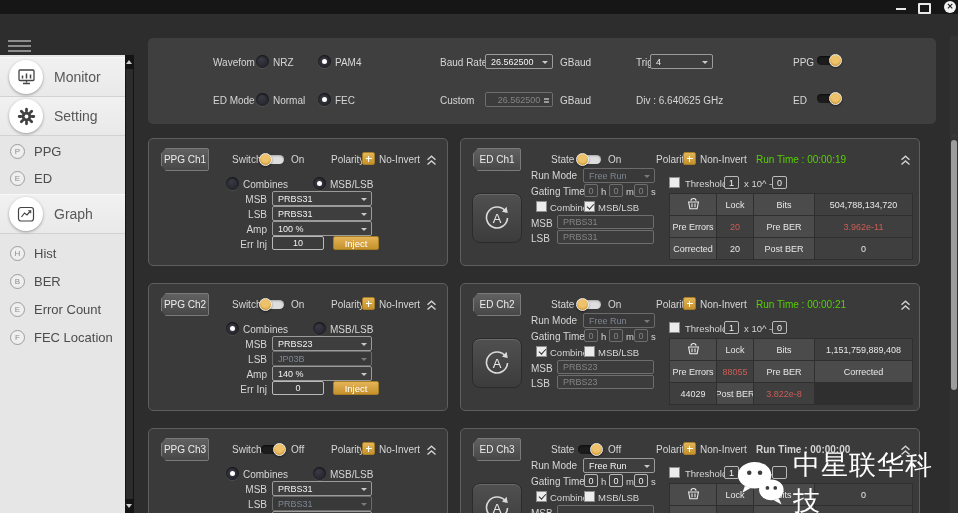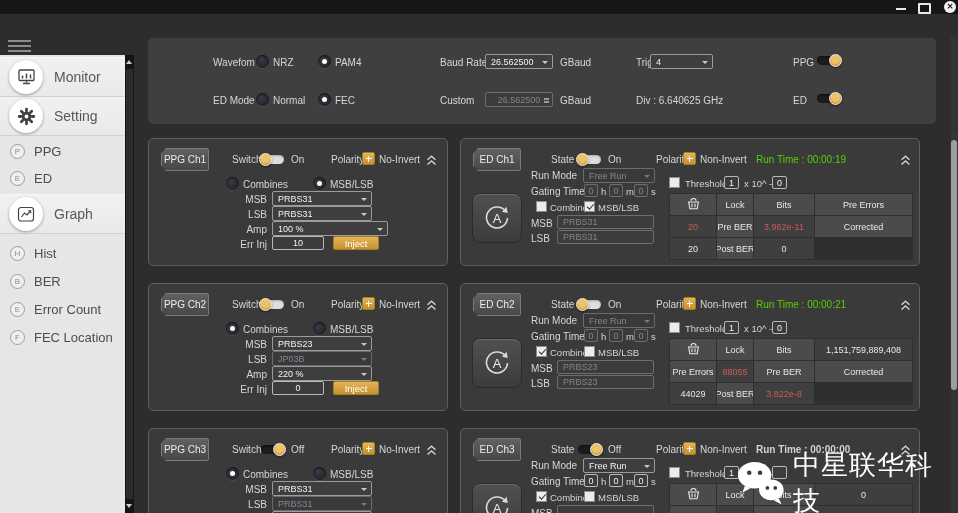--- a/index.html
+++ b/index.html
@@ -215,21 +215,21 @@
         </svg></span>
     <span class="radio" style="left:77px;top:38px"></span>
     <span class="lbl" style="left:94px;top:40px">Combines</span>
     <span class="radio sel" style="left:164px;top:38px"></span>
     <span class="lbl" style="left:181px;top:40px">MSB/LSB</span>
     <span class="lbl ra" style="left:60px;top:55px;width:58px">MSB</span>
     <div class="select" style="left:123px;top:52px;width:100px">PRBS31</div>
     <span class="lbl ra" style="left:60px;top:70px;width:58px">LSB</span>
     <div class="select" style="left:123px;top:67px;width:100px">PRBS31</div>
     <span class="lbl ra" style="left:60px;top:85px;width:58px">Amp</span>
-    <div class="select" style="left:123px;top:82px;width:116px">100 %</div>
+    <div class="select" style="left:123px;top:82px;width:100px">100 %</div>
     <span class="lbl ra" style="left:60px;top:100px;width:58px">Err Inj</span>
     <div class="inputbox" style="left:123px;top:97px;width:52px;height:14px">10</div>
     <div class="inject" style="left:184px;top:97px;width:46px;height:14px">Inject</div>
   </div>
 
   <div class="panel" style="left:148px;top:283px;width:300px;height:128px">
     <div class="badge">PPG Ch2</div>
     <span class="lbl" style="left:83px;top:15px">Switch</span>
     <div class="toggle on kl" style="left:110px;top:14px">
         <div class="track"></div>
@@ -245,21 +245,21 @@
         </svg></span>
     <span class="radio sel" style="left:77px;top:38px"></span>
     <span class="lbl" style="left:94px;top:40px">Combines</span>
     <span class="radio" style="left:164px;top:38px"></span>
     <span class="lbl" style="left:181px;top:40px">MSB/LSB</span>
     <span class="lbl ra" style="left:60px;top:55px;width:58px">MSB</span>
     <div class="select" style="left:123px;top:52px;width:100px">PRBS23</div>
     <span class="lbl ra" style="left:60px;top:70px;width:58px">LSB</span>
     <div class="select dis" style="left:123px;top:67px;width:100px">JP03B</div>
     <span class="lbl ra" style="left:60px;top:85px;width:58px">Amp</span>
-    <div class="select" style="left:123px;top:82px;width:100px">220 %</div>
+    <div class="select" style="left:123px;top:82px;width:100px">140 %</div>
     <span class="lbl ra" style="left:60px;top:100px;width:58px">Err Inj</span>
     <div class="inputbox" style="left:123px;top:97px;width:52px;height:14px">0</div>
     <div class="inject" style="left:184px;top:97px;width:46px;height:14px">Inject</div>
   </div>
 
   <div class="panel" style="left:148px;top:428px;width:300px;height:128px">
     <div class="badge">PPG Ch3</div>
     <span class="lbl" style="left:83px;top:15px">Switch</span>
     <div class="toggle kr" style="left:110px;top:14px">
         <div class="track"></div>
@@ -333,20 +333,21 @@
     <div class="edtable">
       <div class="cell hd">
           <svg width="15" height="15" viewBox="0 0 15 15" fill="none" stroke="#ececec" stroke-width="1.1">
             <path d="M5 3.8 A2.5 2.3 0 0 1 10 3.8"></path>
             <path d="M2.6 5 h9.8 l-1.3 6.8 h-7.2 z"></path>
             <path d="M6 6.6 v3.6 M9 6.6 v3.6"></path>
           </svg>
         </div>
       <div class="cell hd">Lock</div>
       <div class="cell hd">Bits</div>
+      <div class="cell">504,788,134,720</div>
       <div class="cell hd">Pre Errors</div>
       <div class="cell red">20</div>
       <div class="cell hd">Pre BER</div>
       <div class="cell red">3.962e-11</div>
       <div class="cell hd">Corrected</div>
       <div class="cell">20</div>
       <div class="cell hd">Post BER</div>
       <div class="cell">0</div>
     </div>
   </div>

